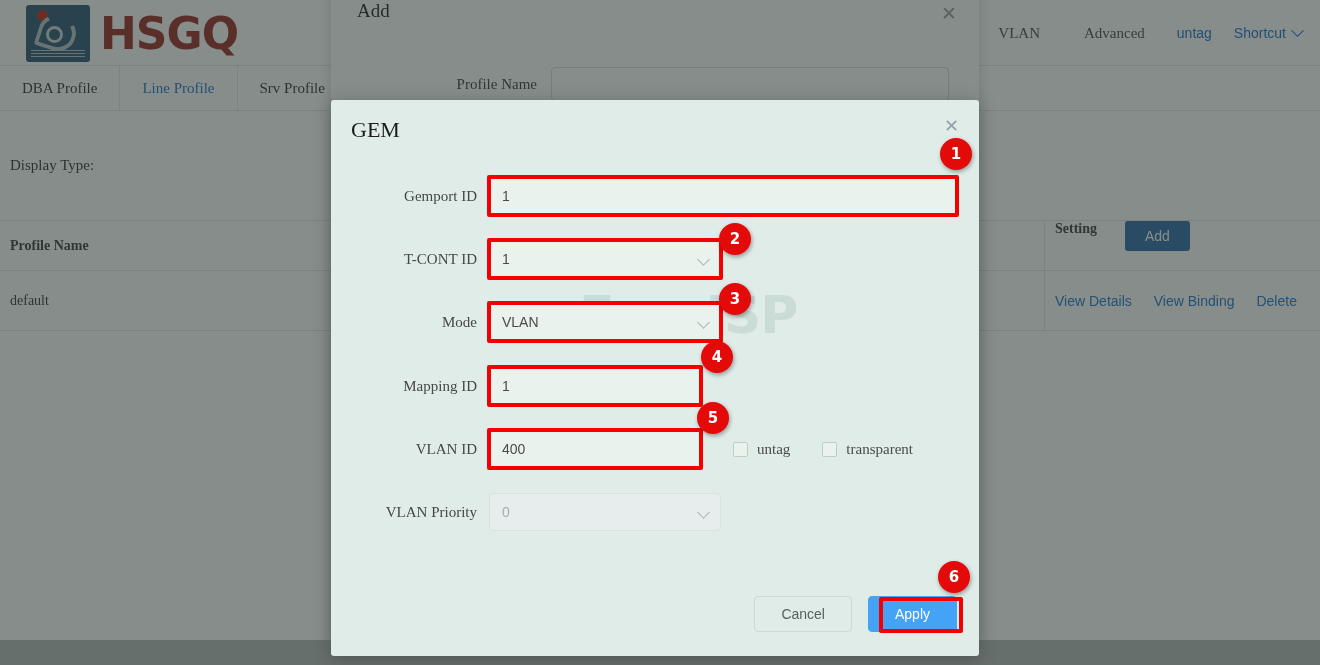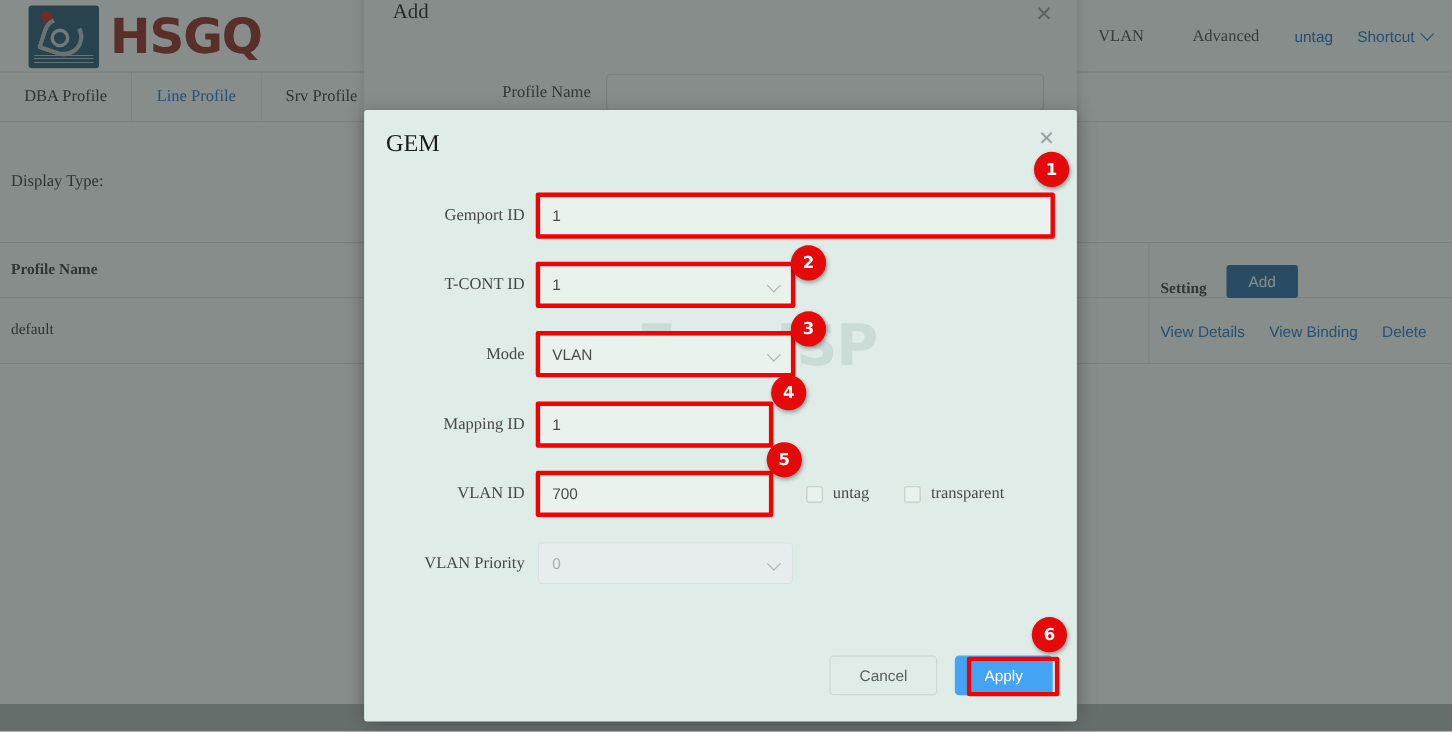--- a/index.html
+++ b/index.html
@@ -5,21 +5,21 @@
   * { box-sizing: border-box; }
   html, body {
     margin: 0; padding: 0;
     width: 1320px; height: 665px;
     overflow: hidden;
     font-family: "Liberation Serif", "DejaVu Serif", serif;
   }
   #root {
     position: relative;
     width: 1320px; height: 665px;
-    background: #ec4899;
+    background: #4d7c0f;
   }
 
   
   .page {
     position: absolute; inset: 0;
     background: #ffffff;
   }
   .topbar {
     position: absolute; left: 0; top: 0; width: 1320px; height: 66px;
     background: #ffffff;
@@ -140,21 +140,21 @@
   .tablehdr {
     position: absolute; left: 0; top: 221px; width: 1320px; height: 50px;
     border-bottom: 1px solid #e4e7ea;
     display: flex; align-items: center;
   }
   .th {
     font-size: 14px; font-weight: 700; color: #3a3a3a;
     padding-left: 10px;
   }
   .th.col-name { width: 1045px; border-right: 1px solid #e8ebee; height: 50px; display:flex; align-items:center; }
-  .th.col-set { width: 275px; height: 50px; display:flex; align-items:flex-end; gap: 18px; padding-left: 10px;}
+  .th.col-set { width: 275px; height: 50px; display:flex; align-items:flex-start; gap: 28px; padding-left: 10px;}
   .btn-add {
     background: #2e6aa8; color: #fff; border: none; border-radius: 3px;
     padding: 7px 20px; font-size: 14px; cursor: pointer;
     font-family: "Liberation Sans", sans-serif;
   }
   .tablerow {
     position: absolute; left: 0; top: 271px; width: 1320px; height: 60px;
     border-bottom: 1px solid #e4e7ea;
     display: flex; align-items: center;
   }
@@ -426,21 +426,21 @@
     <div class="frow" style="top:267px">
       <div class="flabel">Mapping ID</div>
       <div class="finput" style="width:212px">
         <span>1</span>
       </div>
     </div>
 
     <div class="frow" style="top:330px">
       <div class="flabel">VLAN ID</div>
       <div class="finput" style="width:212px">
-        <span>700</span>
+        <span>400</span>
       </div>
       <div class="cbwrap" style="margin-left:32px">
         <span class="cbox"></span>
         <span>untag</span>
       </div>
       <div class="cbwrap" style="margin-left:32px">
         <span class="cbox"></span>
         <span>transparent</span>
       </div>
     </div>

